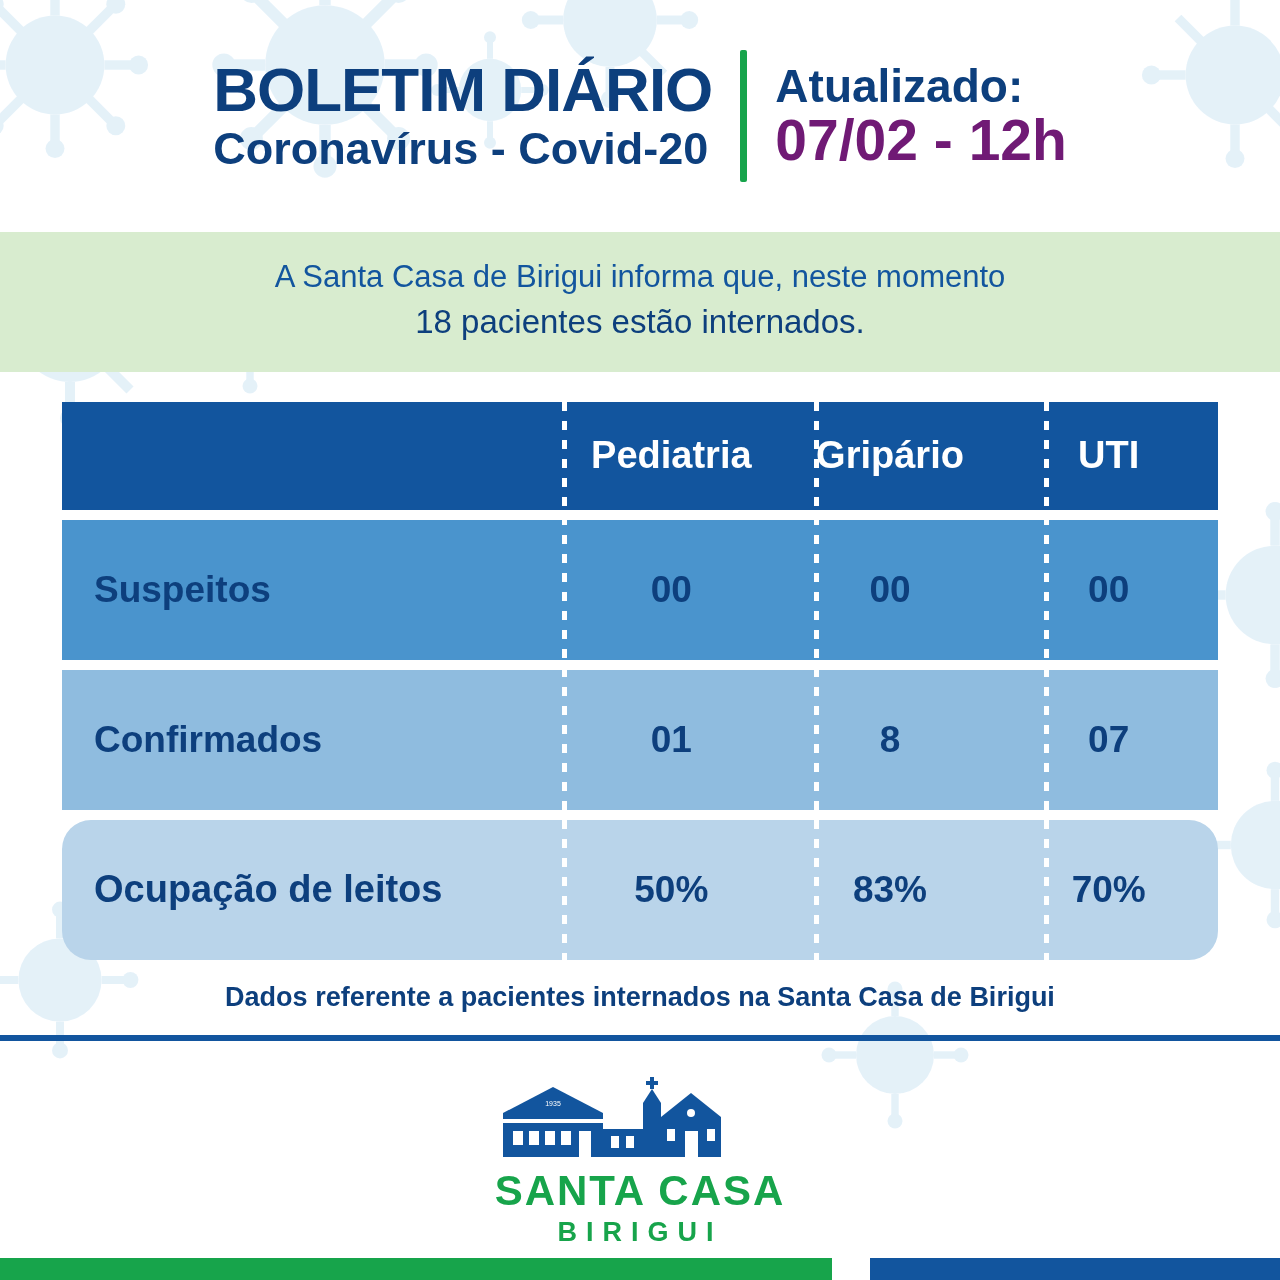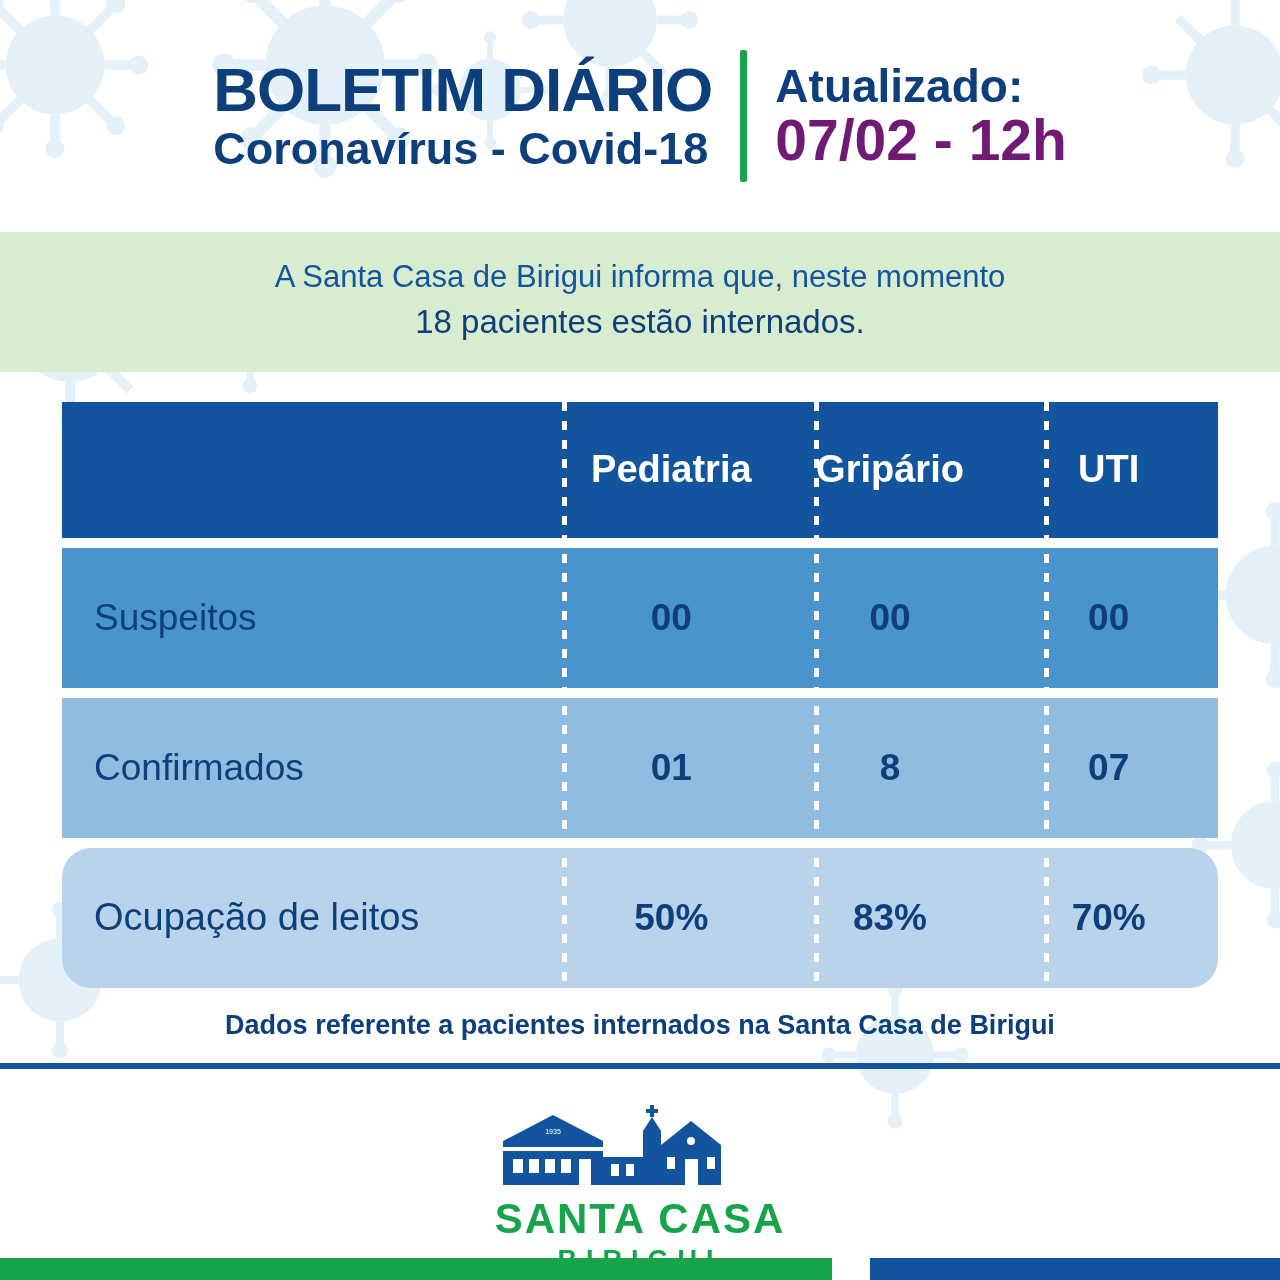--- a/index.html
+++ b/index.html
@@ -130,35 +130,35 @@
   }
   .row:last-child { margin-bottom: 0; }
 
   .cell-label {
     flex: 0 0 500px;
     display: flex;
     align-items: center;
     padding-left: 32px;
     box-sizing: border-box;
     font-size: 37px;
-    font-weight: normal;
+    font-weight: bold;
     color: #0d3f7d;
   }
   .cell-val {
     flex: 1 1 0;
     display: flex;
     align-items: center;
     justify-content: center;
     font-size: 37px;
     font-weight: bold;
     color: #0d3f7d;
   }
   .head-row {
     background: #12559e;
-    height: 136px;
+    height: 108px;
   }
   .head-row .cell-val {
     color: #ffffff;
     font-size: 38px;
   }
   .row-susp { background: #4a94cd; height: 140px; }
   .row-conf { background: #8fbcdf; height: 140px; }
   .row-ocup { background: #b9d4ea; height: 140px; border-radius: 29px; }
 
   .row-ocup .cell-label { font-size: 38px; }
@@ -434,21 +434,21 @@
         <circle cx="6" cy="50" r="5"></circle>
           <circle cx="94" cy="50" r="5"></circle>
       </g>
     </svg>
   </div>
 
   <div class="header">
     <div class="header-inner">
       <div class="title-block">
         <div class="title-main">BOLETIM DIÁRIO</div>
-        <div class="title-sub">Coronavírus - Covid-18</div>
+        <div class="title-sub">Coronavírus - Covid-20</div>
       </div>
       <div class="divider-vert"></div>
       <div class="update-block">
         <div class="update-label">Atualizado:</div>
         <div class="update-date">07/02 - 12h</div>
       </div>
     </div>
   </div>
 
   <div class="band">

